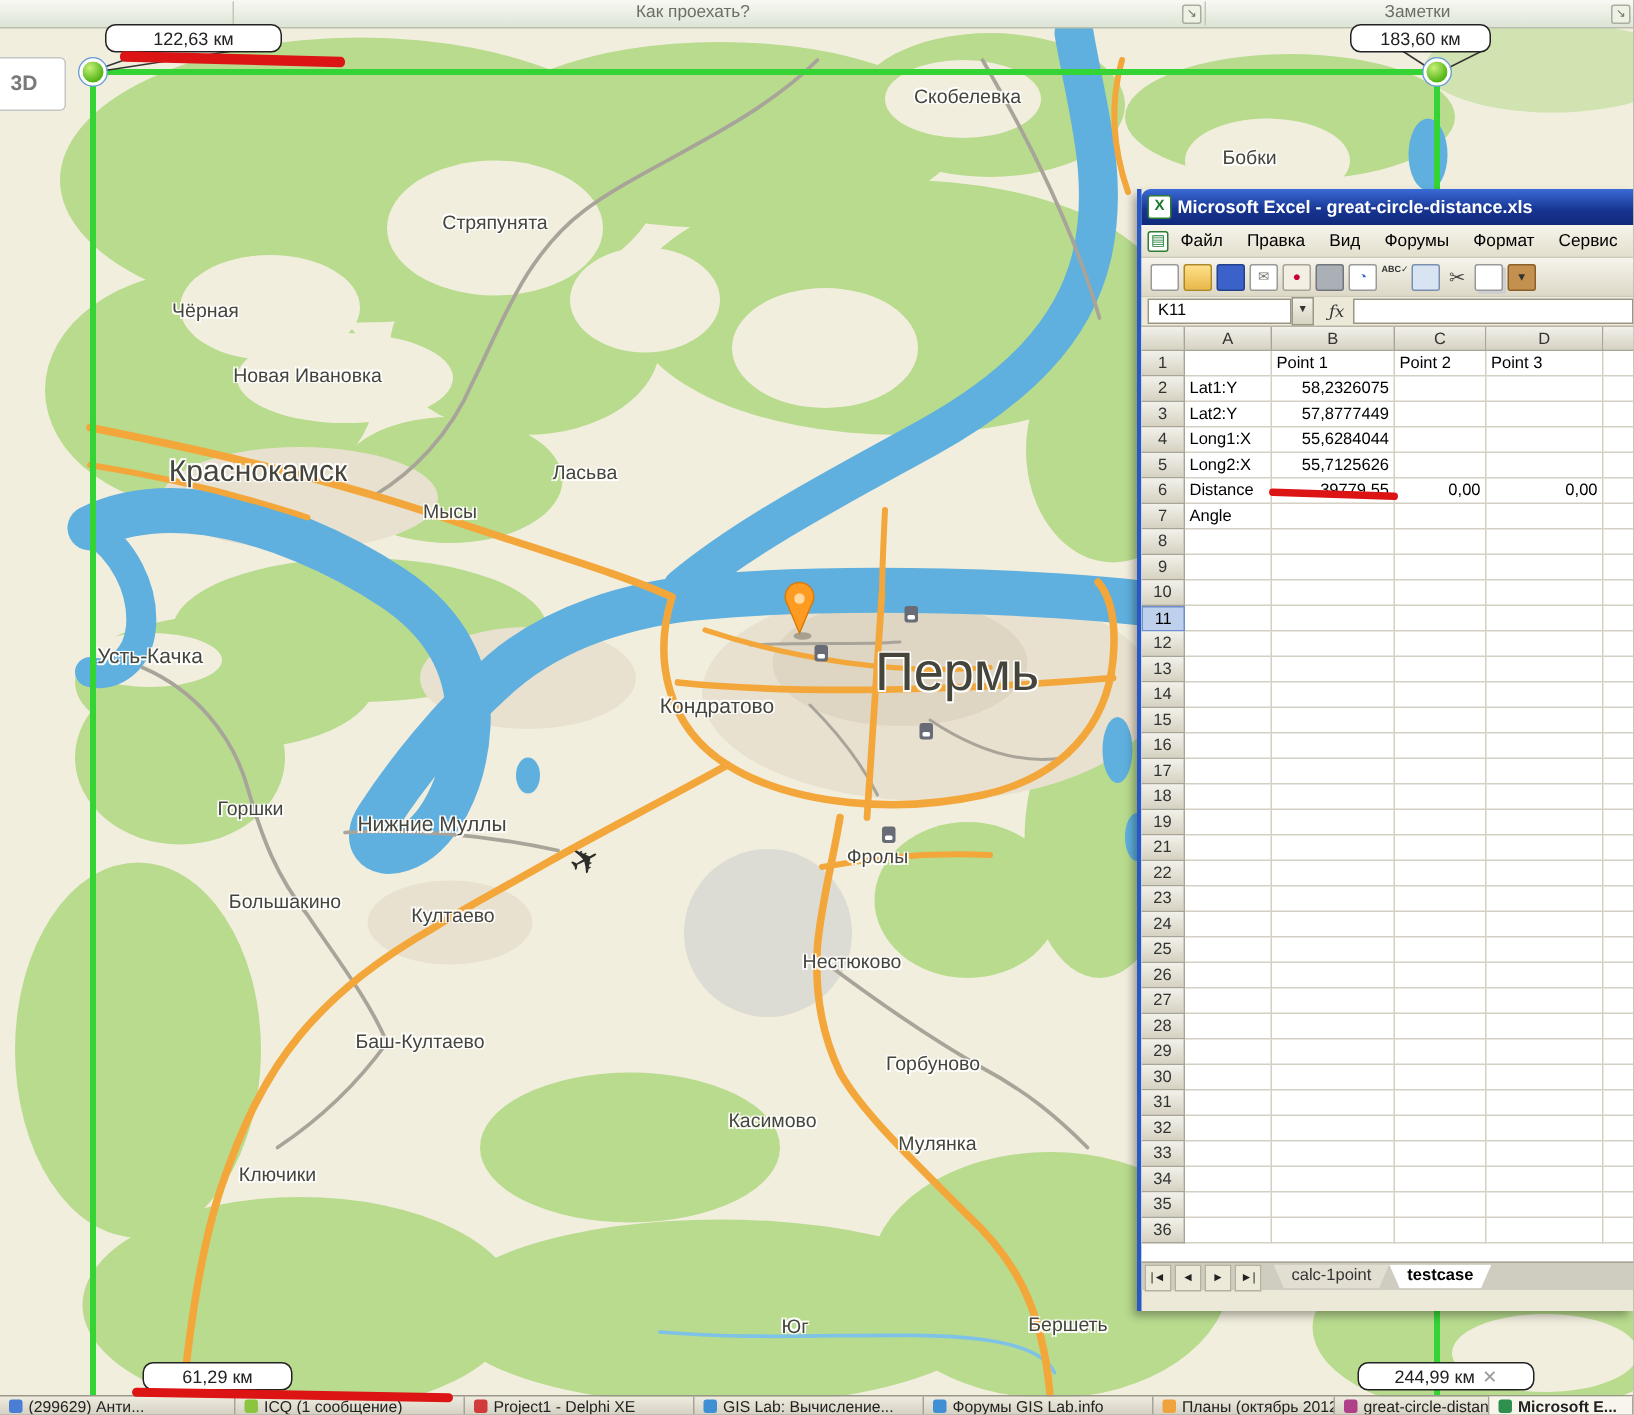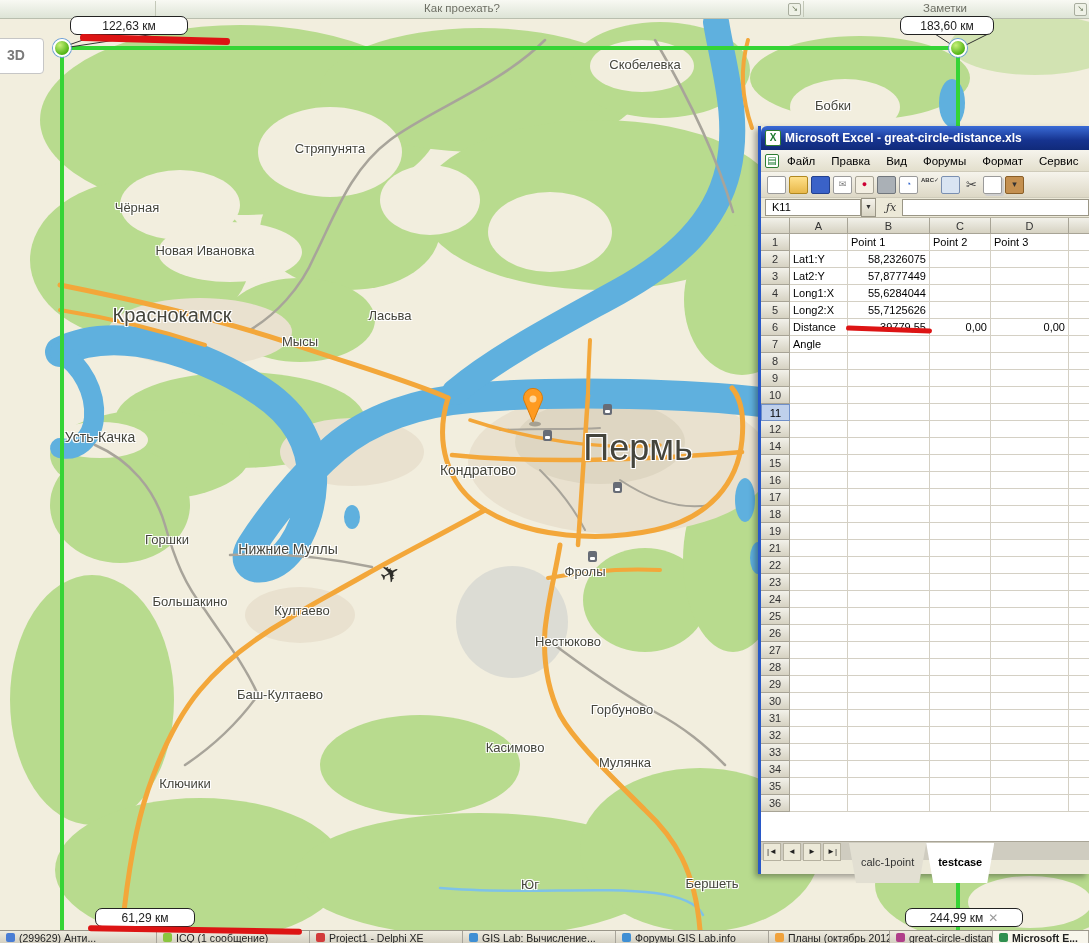--- a/index.html
+++ b/index.html
@@ -67,21 +67,21 @@
     height:100%;line-height:16px;padding:0 3px;overflow:hidden;white-space:nowrap;flex:0 0 auto;}
   .xl-colhdr,.xl-rowhdr,.xl-corner{background:linear-gradient(#f2f1ea,#d6d2c2);border-right:1px solid #a8a496;
     border-bottom:1px solid #a8a496;text-align:center;color:#333;padding:0;}
   .xl-rowhdr{width:29px;}
   .xl-corner{width:29px;}
   .xl-rowhdr.sel{background:#bfd0ec;border:1px solid #6f8fc8;color:#000;}
   .ra{text-align:right;}
   #xl-tabs{height:18px;background:#cfccc0;display:flex;align-items:flex-start;border-top:1px solid #a8a496;font-size:11px;}
   .navbtn{width:16px;height:16px;text-align:center;line-height:15px;font-size:8px;color:#222;background:#ece9d8;
     border:1px solid #b5b1a0;margin:1px 0 0 2px;}
-  .sheettab{height:16px;line-height:15px;padding:12px 12px;margin-top:1px;
+  .sheettab{height:16px;line-height:15px;padding:0 12px;margin-top:1px;
     clip-path:polygon(7px 0,calc(100% - 7px) 0,100% 100%,0 100%);
     clip-path:polygon(0 0,100% 0,calc(100% - 7px) 100%,7px 100%);}
   .sheettab.inactive{background:#e2dfd2;color:#333;margin-left:8px;}
   .sheettab.active{background:#fff;font-weight:bold;color:#000;}
   #xl-status{height:16px;background:#ece9d8;border-top:1px solid #b9b5a4;font-size:11px;line-height:15px;padding-left:8px;color:#222;}
   
   #taskbar{position:absolute;left:0;top:930px;width:1089px;height:13px;z-index:20;
     background:linear-gradient(#efece0,#d2cec0);border-top:1px solid #9a968a;display:flex;}
   .tb-item{height:100%;display:flex;align-items:flex-start;gap:4px;padding:1px 4px 0 6px;box-sizing:border-box;
     border-right:1px solid #a8a49a;font-size:10.5px;color:#222;overflow:hidden;white-space:nowrap;flex:0 0 auto;}
@@ -405,20 +405,28 @@
         </div>
         <div class="xl-row">
           <div class="xl-cell xl-rowhdr">12</div>
           <div class="xl-cell" style="width: 58px;"></div>
           <div class="xl-cell" style="width: 82px;"></div>
           <div class="xl-cell" style="width: 61px;"></div>
           <div class="xl-cell" style="width: 78px;"></div>
           <div class="xl-cell" style="width: 40px;"></div>
         </div>
         <div class="xl-row">
+          <div class="xl-cell xl-rowhdr">13</div>
+          <div class="xl-cell" style="width: 58px;"></div>
+          <div class="xl-cell" style="width: 82px;"></div>
+          <div class="xl-cell" style="width: 61px;"></div>
+          <div class="xl-cell" style="width: 78px;"></div>
+          <div class="xl-cell" style="width: 40px;"></div>
+        </div>
+        <div class="xl-row">
           <div class="xl-cell xl-rowhdr">14</div>
           <div class="xl-cell" style="width: 58px;"></div>
           <div class="xl-cell" style="width: 82px;"></div>
           <div class="xl-cell" style="width: 61px;"></div>
           <div class="xl-cell" style="width: 78px;"></div>
           <div class="xl-cell" style="width: 40px;"></div>
         </div>
         <div class="xl-row">
           <div class="xl-cell xl-rowhdr">15</div>
           <div class="xl-cell" style="width: 58px;"></div>

